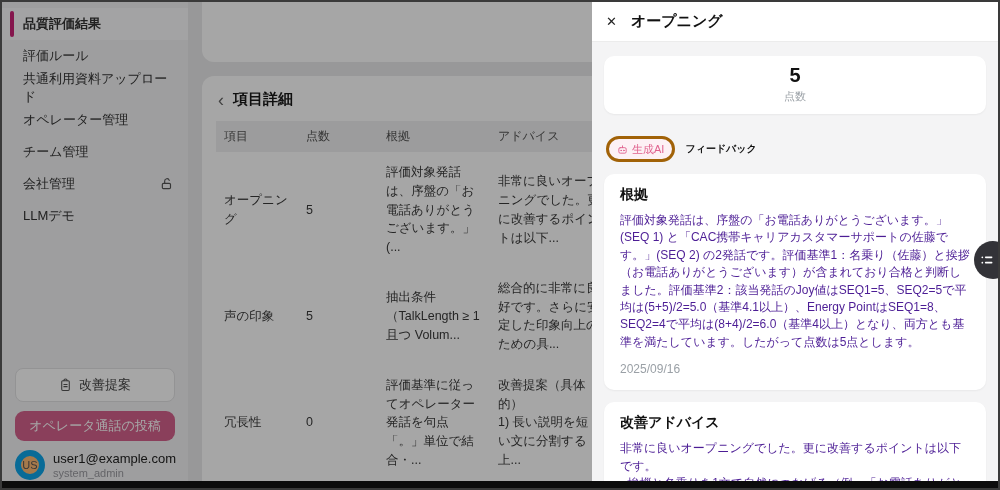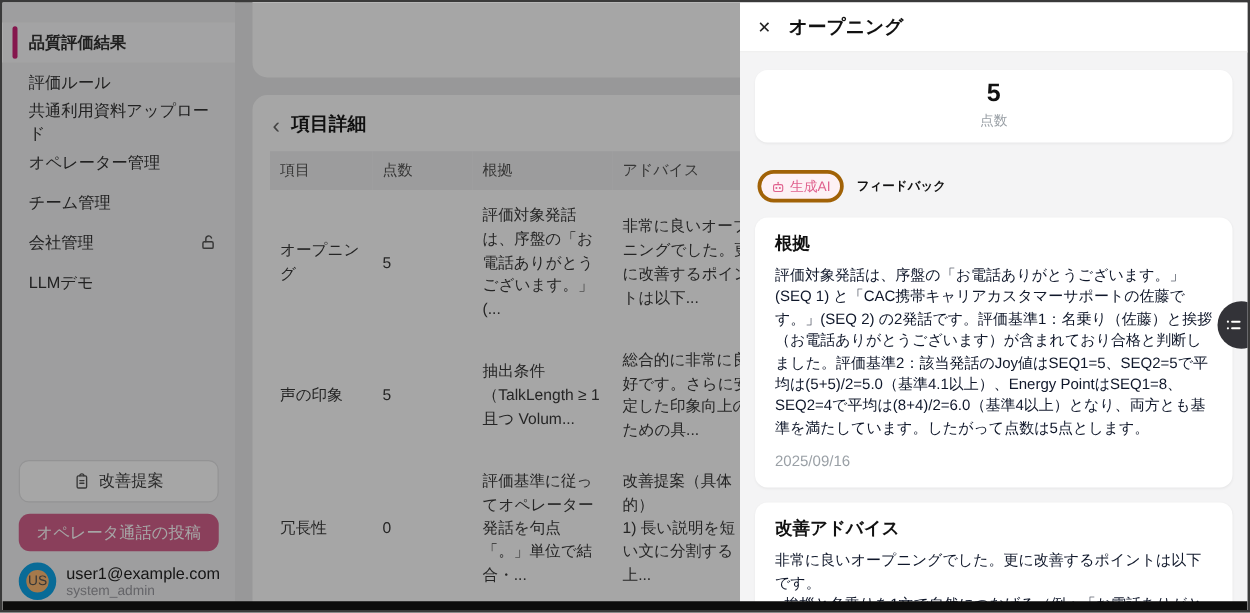--- a/index.html
+++ b/index.html
@@ -5,21 +5,21 @@
   * { margin:0; padding:0; box-sizing:border-box; }
   html,body { background:#888; }
   body { font-family:"Liberation Sans","DejaVu Sans",sans-serif; }
   .screen { position:relative; width:1000px; height:490px; overflow:hidden;
             border:2px solid #3a3a3a; background:#eaeaeb; }
 
   
   .app { display:flex; height:100%; }
 
   .sidebar { width:186px; background:#f3f3f4; display:flex; flex-direction:column; flex-shrink:0; }
-  .nav { padding-top:16px; }
+  .nav { padding-top:6px; }
   .nav-item { position:relative; display:flex; align-items:center; height:32px;
               padding:0 14px 0 21px; font-size:13px; color:#333; cursor:pointer; }
   .nav-item.active { background:#fbfbfc; font-weight:bold; }
   .accent-bar { position:absolute; left:8px; top:3px; bottom:3px; width:4px;
                 border-radius:2px; background:#cc2277; }
   .lock { margin-left:auto; display:flex; }
 
   .sidebar-bottom { margin-top:auto; padding:0 13px 8px; }
   .history-btn { display:flex; align-items:center; justify-content:center; gap:7px;
                  width:100%; height:34px; background:#fff; border:1px solid #e2e2e4;
@@ -62,21 +62,21 @@
   .score-value { font-size:20px; font-weight:bold; color:#111; }
   .score-label { font-size:11px; color:#9aa0a6; margin-top:2px; }
   .feedback-head { display:flex; align-items:center; gap:10px; margin:0 2px 12px; }
   .badge { display:inline-flex; align-items:center; gap:4px; border:3px solid #a16207;
            background:#fdf1f5; color:#e0618e; font-size:11px; border-radius:999px; padding:2.5px 8px; }
   .feedback-title { font-size:10px; font-weight:bold; color:#111; }
   .fb-card { background:#fff; border-radius:10px; padding:12px 16px 14px;
              box-shadow:0 1px 2px rgba(0,0,0,0.05); }
   .fb-card + .fb-card { margin-top:12px; }
   .fb-title { font-size:14px; font-weight:bold; color:#111; margin-bottom:8px; }
-  .fb-body { font-size:12px; color:#0f172a; line-height:1.45; white-space:pre-line; }
+  .fb-body { font-size:12px; color:#4c1d95; line-height:1.45; white-space:pre-line; }
   .fb-date { font-size:12px; color:#9aa0a6; margin-top:11px; }
 
   
   .fab { position:absolute; top:239px; right:-14px; width:38px; height:38px; border-radius:50%;
          background:#333338; z-index:30; display:flex; align-items:center; justify-content:center;
          padding-right:12px; cursor:pointer; }
   .bottom-bar { position:absolute; left:0; right:0; bottom:0; height:7px; background:#0c0c0c; z-index:40; }
 </style>
 </head>
 <body>

